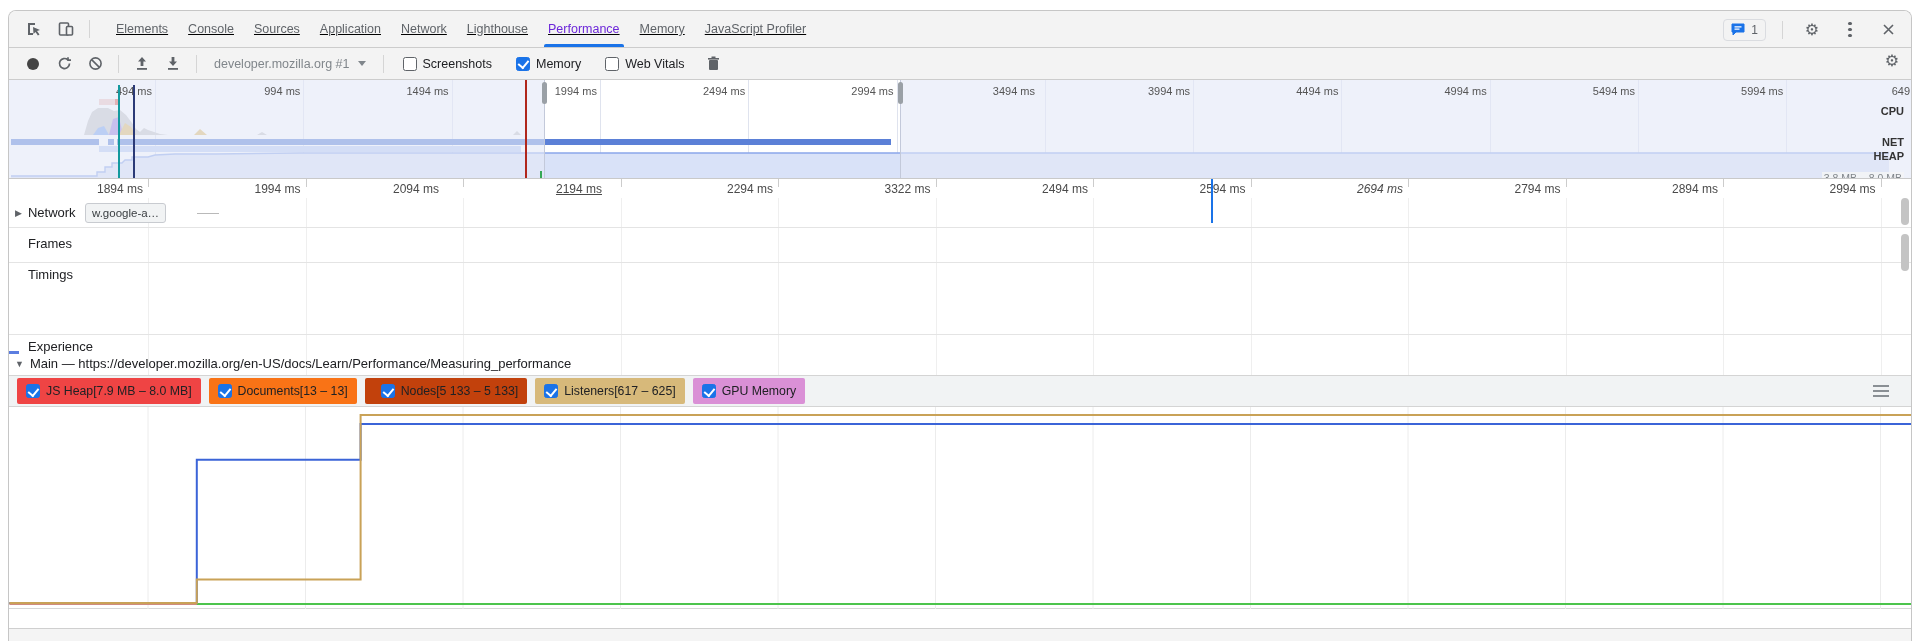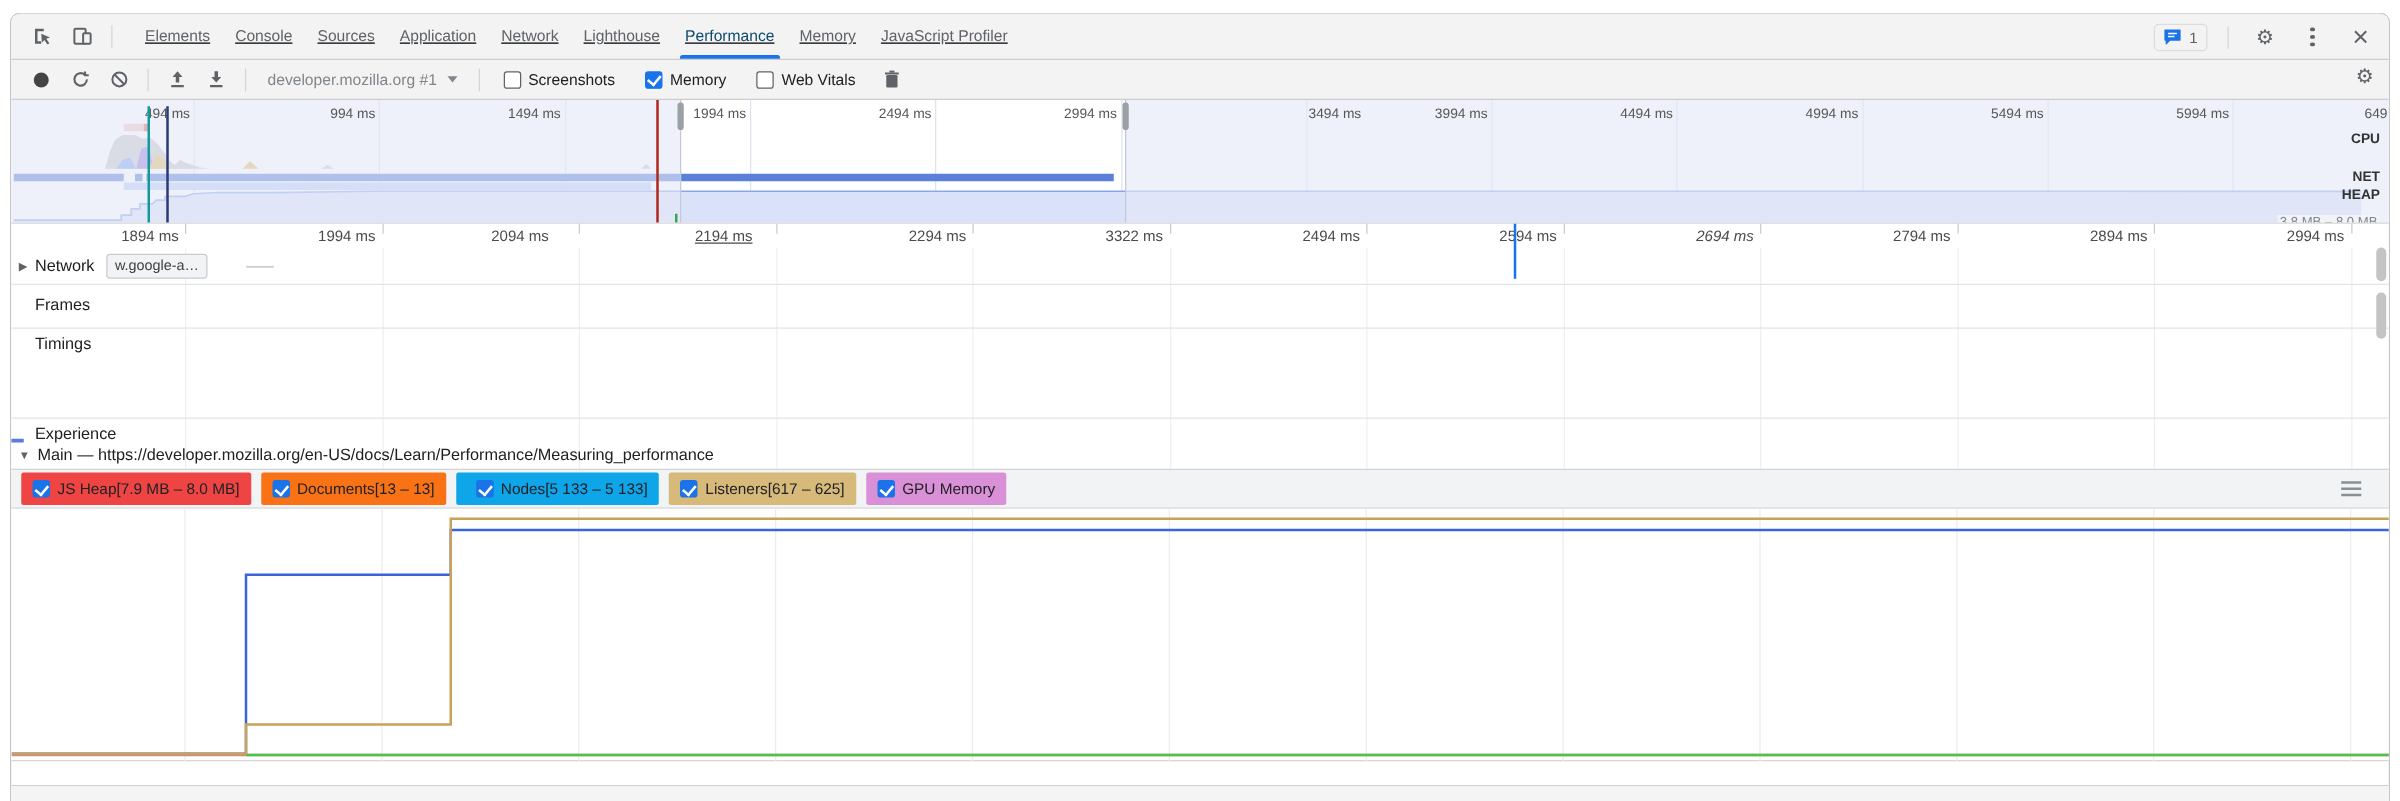--- a/index.html
+++ b/index.html
@@ -10,21 +10,21 @@
   .abs{position:absolute;}
   
   #tabbar{position:absolute;left:0;top:0;width:100%;height:37px;background:#f3f3f3;
     border-bottom:1px solid #ccc;display:flex;align-items:center;}
   .tb-icons{display:flex;align-items:center;gap:6px;padding:0 6px 0 12px;}
   .icon-btn{width:26px;height:26px;display:flex;align-items:center;justify-content:center;color:#5f6368;}
   .vsep{width:1px;height:18px;background:#d5d5d5;margin:0 4px;}
   #tabs{display:flex;align-items:stretch;height:100%;margin-left:6px;text-decoration:underline;}
   .tab{position:relative;display:flex;align-items:center;gap:5px;padding:0 10px;color:#5f6368;
     font-size:12.5px;white-space:nowrap;cursor:default;}
-  .tab.active{color:#0c4a6e;}
+  .tab.active{color:#6d28d9;}
   .tab.active::after{content:"";position:absolute;left:6px;right:6px;bottom:0;height:3px;
     background:#1a73e8;border-radius:2px 2px 0 0;}
   #tab-right{position:absolute;right:10px;top:0;height:37px;display:flex;align-items:center;gap:12px;}
   #issues-badge{display:flex;align-items:center;gap:5px;border:1px solid #dadce0;border-radius:4px;
     padding:3px 7px;font-size:12px;color:#5f6368;background:#fff0;}
   .gear{font-family:"DejaVu Sans",sans-serif;font-size:16px;color:#5f6368;line-height:1;}
   .kebab{display:flex;flex-direction:column;gap:2.5px;}
   .kebab i{width:3.2px;height:3.2px;border-radius:50%;background:#5f6368;}
   
   #toolbar{position:absolute;left:0;top:37px;width:100%;height:32px;background:#f3f3f3;
@@ -256,21 +256,21 @@
         <div class="ov-overlay" style="left: 0px; width: 535px;"></div>
         <div class="ov-overlay" style="left: 891px; width: 1013px;"></div>
       </div>
     <div id="ov-labels">
         <div class="ov-label" style="left: 53px;">494 ms</div>
         <div class="ov-label" style="left: 201.3px;">994 ms</div>
         <div class="ov-label" style="left: 349.6px;">1494 ms</div>
         <div class="ov-label" style="left: 497.9px;">1994 ms</div>
         <div class="ov-label" style="left: 646.2px;">2494 ms</div>
         <div class="ov-label" style="left: 794.5px;">2994 ms</div>
-        <div class="ov-label" style="left: 990px;">3494 ms</div>
+        <div class="ov-label" style="left: 936px;">3494 ms</div>
         <div class="ov-label" style="left: 1091.1px;">3994 ms</div>
         <div class="ov-label" style="left: 1239.4px;">4494 ms</div>
         <div class="ov-label" style="left: 1387.7px;">4994 ms</div>
         <div class="ov-label" style="left: 1536px;">5494 ms</div>
         <div class="ov-label" style="left: 1684.3px;">5994 ms</div>
       </div>
     <span id="edge-label">649</span>
     <div class="side-label" style="top:25px;">CPU</div>
     <div class="side-label" style="top:56px;">NET</div>
     <div class="side-label" style="top:70px;">HEAP</div>
@@ -361,21 +361,21 @@
   <div id="legend">
     <span id="legend-pills" style="display:flex;gap:8px;">
         <span class="pill" style="background: #ef4444;">
           <span class="cbx on"></span>
           <span>JS Heap[7.9 MB – 8.0 MB]</span>
         </span>
         <span class="pill" style="background: #f97316;">
           <span class="cbx on"></span>
           <span>Documents[13 – 13]</span>
         </span>
-        <span class="pill" style="background: #0ea5e9; padding-left: 16px;">
+        <span class="pill" style="background: #c2410c; padding-left: 16px;">
           <span class="cbx on"></span>
           <span>Nodes[5 133 – 5 133]</span>
         </span>
         <span class="pill" style="background: rgb(215, 185, 122);">
           <span class="cbx on"></span>
           <span>Listeners[617 – 625]</span>
         </span>
         <span class="pill" style="background: rgb(218, 144, 214);">
           <span class="cbx on"></span>
           <span>GPU Memory</span>

